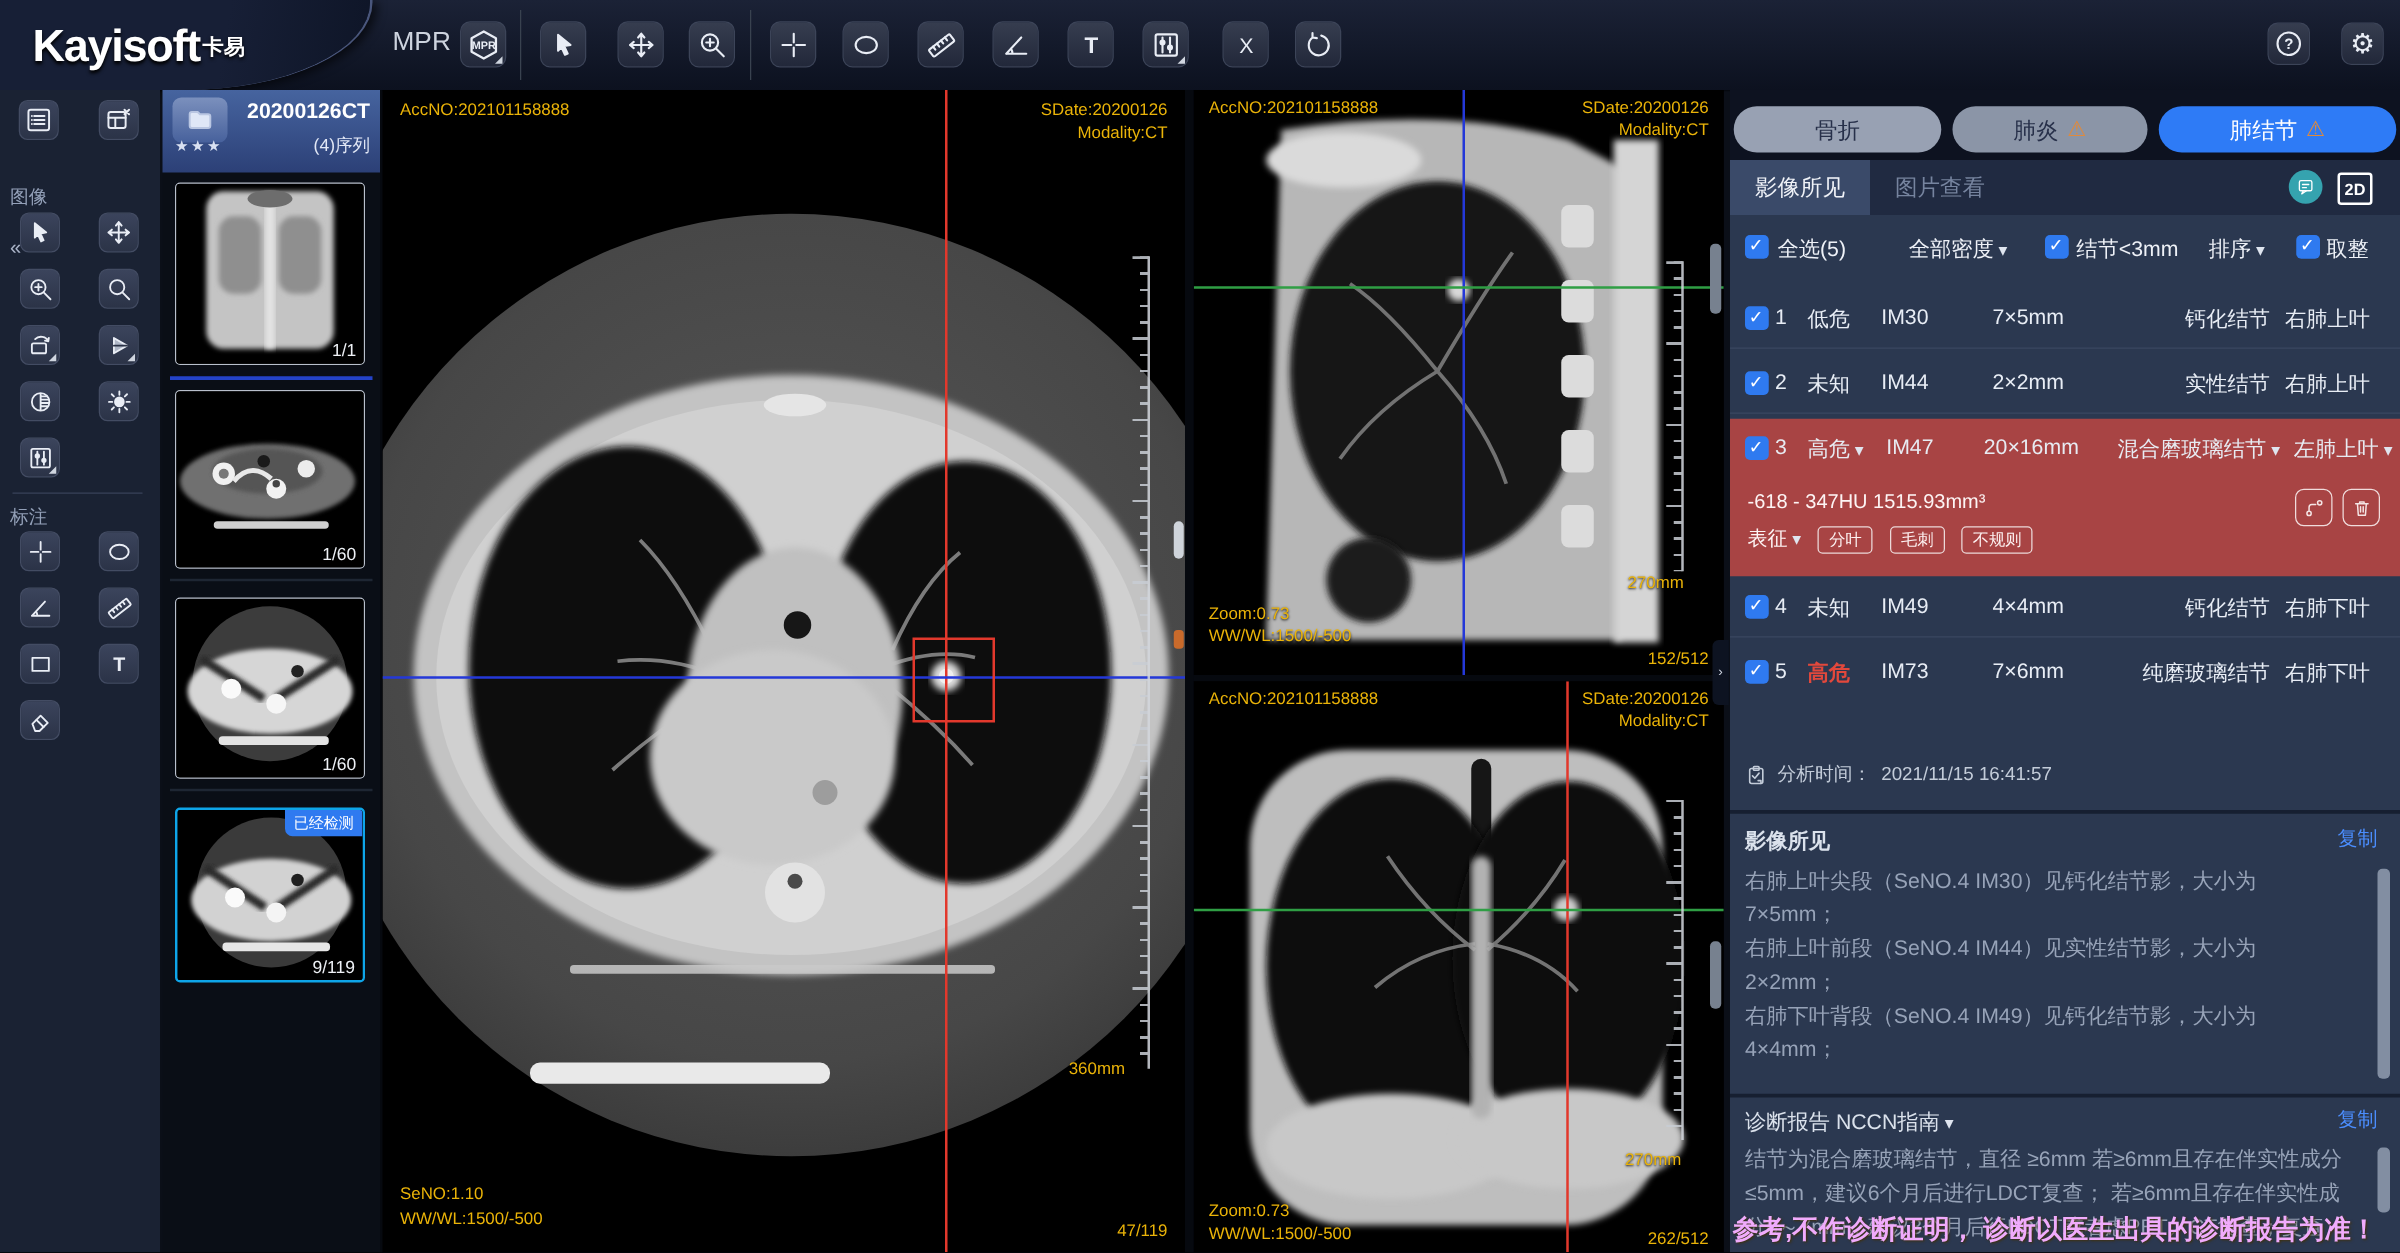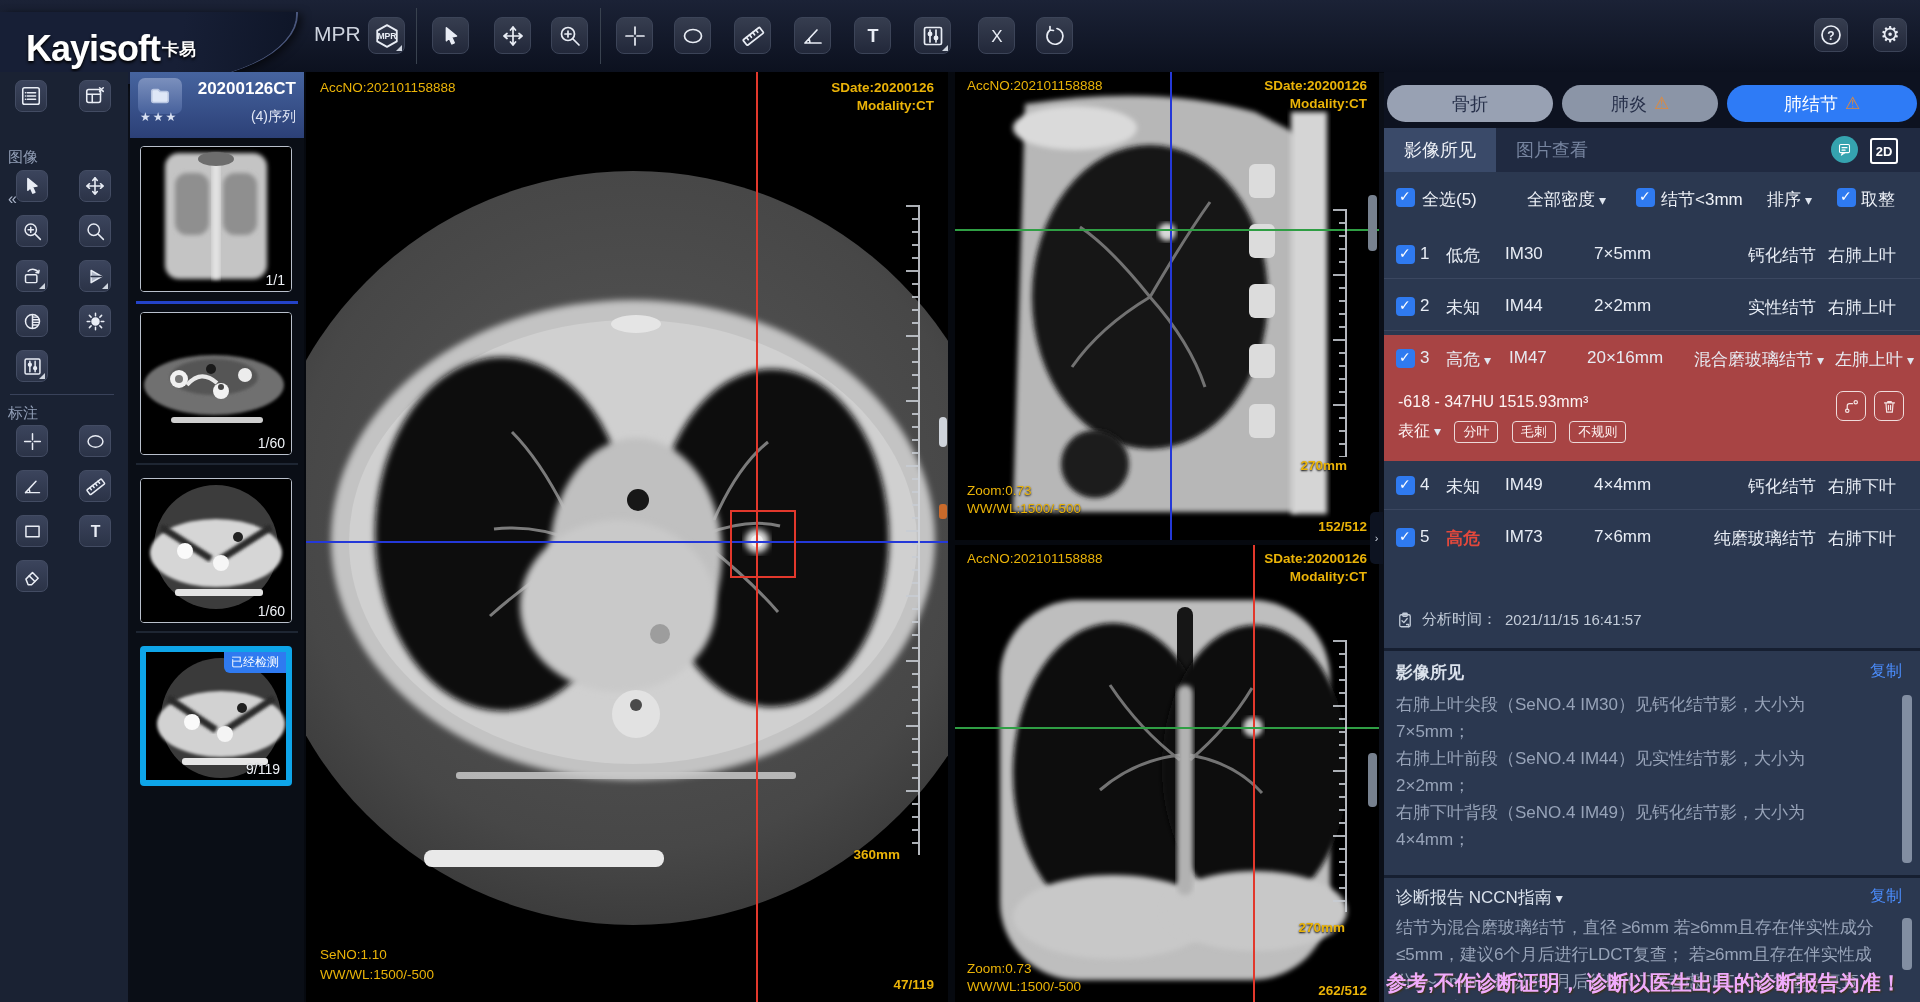--- a/index.html
+++ b/index.html
@@ -1,21 +1,21 @@
 <!DOCTYPE html>
 <html><head>
 <meta charset="utf-8">
 <style>
   html,body{margin:0;padding:0;background:#000;}
   #app{position:relative;width:1920px;height:1002px;background:#0b0f18;overflow:hidden;
        font-family:"Liberation Sans","DejaVu Sans",sans-serif;color:#e7ebf2;}
   
   .topbar{position:absolute;left:0;top:0;width:1920px;height:72px;
           background:linear-gradient(#1b2236,#0c111f);border-bottom:1px solid #05080f;}
-  .logo{position:absolute;left:0;top:12px;width:296px;height:72px;
+  .logo{position:absolute;left:0;top:0;width:296px;height:72px;
         background:linear-gradient(100deg,#171f36 60%,#0e1527 100%);
         border-bottom-right-radius:150px 70px;box-shadow:2px 0 0 #49567c, 6px 2px 8px rgba(0,0,0,.6);}
   .logo-text{position:absolute;left:26px;top:16px;font-size:36px;font-weight:800;color:#fff;
              letter-spacing:-1px;text-shadow:0 2px 3px #000;}
   .logo-cn{font-size:17px;font-weight:700;letter-spacing:0;vertical-align:6px;margin-left:2px;}
   .mpr-label{position:absolute;left:314px;top:22px;font-size:21px;color:#cdd3de;}
   .tb-btn{position:absolute;top:17px;width:37px;height:37px;border-radius:8px;
           background:linear-gradient(#363d4f,#22283a);border:1px solid #3c4458;
           display:flex;align-items:center;justify-content:center;box-sizing:border-box;}
   .tb-sep{position:absolute;top:8px;width:1px;height:56px;background:#39424f;}
@@ -38,29 +38,29 @@
   .series{position:absolute;left:130px;top:72px;width:174px;height:930px;background:#0a0e16;}
   .series-head{position:absolute;left:0;top:0;width:174px;height:66px;
                background:linear-gradient(#46649f,#2c4077);}
   .folder-btn{position:absolute;left:8px;top:6px;width:44px;height:36px;border-radius:7px;
               background:linear-gradient(#7b90bd,#47619c);display:flex;align-items:center;justify-content:center;}
   .series-title{position:absolute;right:8px;top:7px;font-size:17px;font-weight:700;color:#fff;}
   .series-mask{position:absolute;left:10px;top:38px;font-size:12px;color:#d9e1f2;letter-spacing:2px;}
   .series-count{position:absolute;right:8px;top:36px;font-size:14px;color:#e2e8f6;}
   .thumb{position:absolute;left:10px;width:152px;background:#000;border:1px solid #b9c0cc;
          border-radius:4px;overflow:hidden;box-sizing:border-box;}
-  .thumb.sel{border:6px solid #0ea5e9;}
+  .thumb.sel{border:2px solid #0ea5e9;}
   .thumb-label{position:absolute;right:6px;bottom:3px;font-size:14px;color:#eef1f6;text-shadow:0 1px 2px #000;}
   .thumb-badge{position:absolute;right:0px;top:0px;background:#2f7af0;color:#fff;font-size:12px;
                padding:2px 7px;border-bottom-left-radius:6px;}
   .tsep{position:absolute;left:6px;width:162px;}
   
   .vp{position:absolute;background:#000;overflow:hidden;}
   .ov{position:absolute;color:#eab308;font-size:13.5px;text-shadow:0 1px 2px #000;white-space:nowrap;}
-  .ov.r{text-align:right;font-weight:bold;}
+  .ov.r{text-align:right;}
   .xline{position:absolute;pointer-events:auto;}
   .ruler{position:absolute;width:16px;
      background-image:repeating-linear-gradient(to bottom,#c8cdd4 0 2px,transparent 2px 13px),
                       repeating-linear-gradient(to bottom,#c8cdd4 0 2px,transparent 2px 65px);
      background-size:7px 100%,14px 100%;background-position:right 3px top,right 3px top;background-repeat:no-repeat;opacity:.85;}
   .ruler::after{content:"";position:absolute;right:2px;top:0;width:2px;height:100%;background:#d4d8de;}
   .scroll-thumb{position:absolute;border-radius:4px;background:#77818f;}
   .mark-white{position:absolute;width:8px;height:30px;border-radius:4px;background:#cfd4db;}
   .mark-orange{position:absolute;width:8px;height:15px;border-radius:3px;background:#c96a2b;}
   .roi{position:absolute;border:2px solid #e2382c;background:transparent;}

